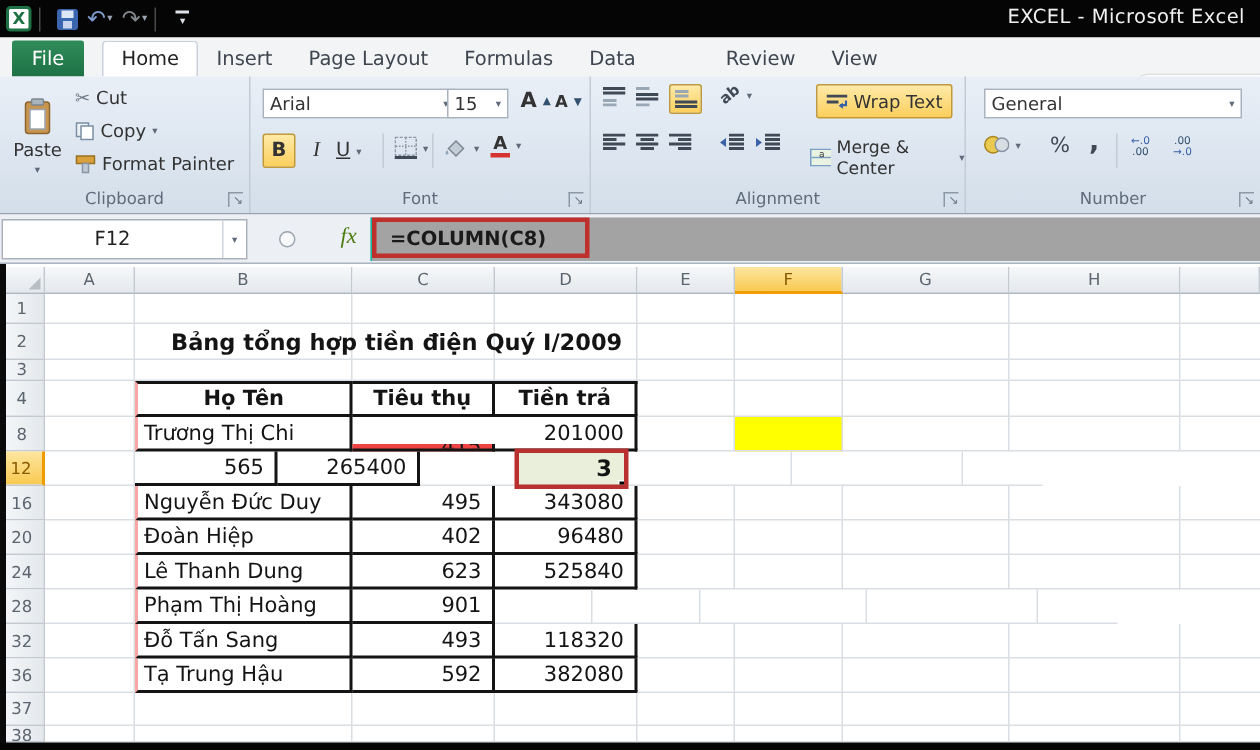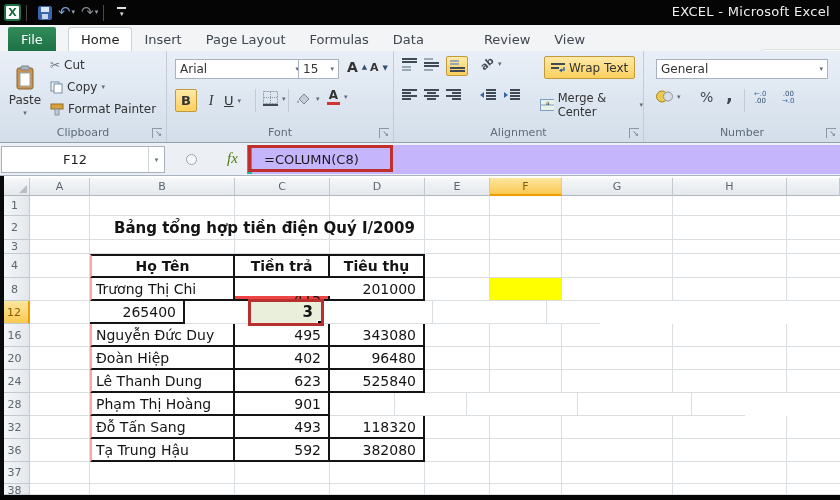--- a/index.html
+++ b/index.html
@@ -70,23 +70,23 @@
           border-bottom:1px solid #aab4bf; }
   .namebox { position:absolute; left:1px; top:3px; width:164px; height:27px; background:#fff;
              border:1px solid #a8b1bb; display:flex; align-items:center; }
   .namebox .nbtext { flex:1; text-align:center; font-size:13px; color:#222; }
   .namebox .nbdd { width:16px; height:100%; border-left:1px solid #cfd6dd; display:flex; align-items:center;
                    justify-content:center; font-size:7px; color:#5f6b7a; }
   .splitdot { position:absolute; left:186px; top:11px; width:11px; height:11px; border-radius:50%;
               background:#f6f8fa; border:1px solid #9aa4ae; }
   .fx { position:absolute; left:227px; top:7px; font-family:"Liberation Serif",serif; font-style:italic;
         font-size:15px; color:#4d7c0f; }
-  .finput { position:absolute; left:247px; top:2px; right:0; bottom:1px; background:#c4b5fd;
-            border-left:5px solid #14b8a6; display:flex; align-items:center; padding-left:12px;
-            font-size:13px; color:#1a1a1a; }
+  .finput { position:absolute; left:247px; top:2px; right:0; bottom:1px; background:#a3a3a3;
+            border-left:1px solid #14b8a6; display:flex; align-items:center; padding-left:12px;
+            font-size:13px; color:#1a1a1a;font-weight:bold; }
   .redbox { position:absolute; left:248px; top:2px; width:145px; height:27px;
             border:3px solid #bf2f2c; pointer-events:none; }
 
   
   .sheet { position:absolute; left:0; top:178px; width:840px; height:317px; background:#fff;
            font-size:14px; color:#141414; }
   .shrow { display:flex; }
   .c { border-right:1px solid #d9dee3; border-bottom:1px solid #d9dee3;
        display:flex; align-items:center; overflow:hidden; padding:0 4px; }
   .w-rh{width:30px}.w-a{width:60px}.w-b{width:145px}.w-c{width:95px}.w-d{width:95px}
@@ -441,22 +441,22 @@
         <div class="c w-f"></div>
         <div class="c w-g"></div>
         <div class="c w-h"></div>
         <div class="c w-i"></div>
     </div>
 
     <div class="shrow h24">
       <div class="c rhd w-rh">4</div>
       <div class="c w-a"></div>
       <div class="c w-b tb first top th">Họ Tên</div>
+      <div class="c w-c tb top th">Tiêu thụ</div>
       <div class="c w-d tb top th">Tiền trả</div>
-      <div class="c w-c tb top th">Tiêu thụ</div>
       <div class="c w-e"></div>
         <div class="c w-f"></div>
         <div class="c w-g"></div>
         <div class="c w-h"></div>
         <div class="c w-i"></div>
     </div>
 
     <div class="shrow h23">
       <div class="c rhd w-rh">8</div>
       <div class="c w-a"></div>
@@ -466,20 +466,21 @@
       <div class="c w-e"></div>
       <div class="c w-f yellow"></div>
       <div class="c w-g"></div>
         <div class="c w-h"></div>
         <div class="c w-i"></div>
     </div>
 
     <div class="shrow h23">
       <div class="c rhd w-rh sel">12</div>
       <div class="c w-a"></div>
+      <div class="c w-c tb num">565</div>
       <div class="c w-d tb num">265400</div>
       <div class="c w-e"></div>
       <div class="c w-f result">
         <span>3</span>
         <span class="handle"></span>
       </div>
       <div class="c w-g"></div>
         <div class="c w-h"></div>
         <div class="c w-i"></div>
     </div>

